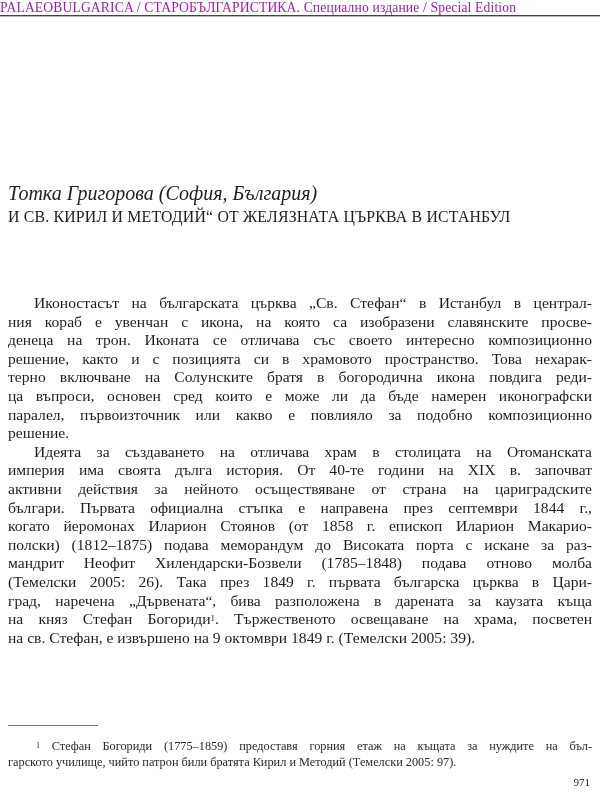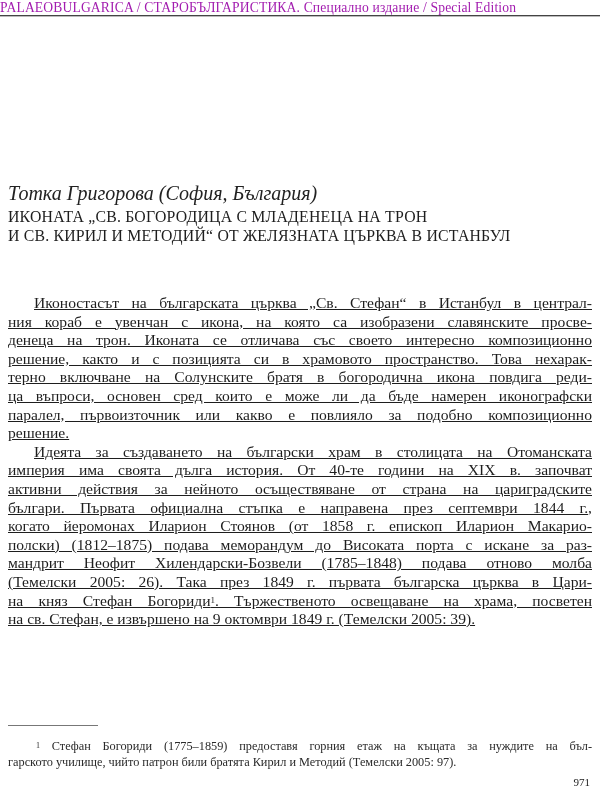--- a/index.html
+++ b/index.html
@@ -24,21 +24,21 @@
   }
   .title {
     position: absolute; left: 8px; top: 207px; width: 590px;
     font-size: 15.8px; line-height: 19px; letter-spacing: 0.2px; color: #1e1e1e;
   }
   .body-text {
     position: absolute; left: 8px; top: 294px; width: 584px;
     font-size: 15.6px; line-height: 18.6px; text-align: justify; color: #1e1e1e;
   }
   .body-text p { margin: 0; }
-  .body-text .line { display: block; text-align: justify; text-align-last: justify; text-decoration: underline; }
+  .body-text .line { display: block; text-align: justify; text-align-last: justify; }
   .body-text .line.last { text-align-last: left; }
   sup.fnref { font-size: 9px; vertical-align: top; position: relative; top: -1px; }
   .footnote-rule {
     position: absolute; left: 8px; top: 725px; width: 90px; height: 1px;
     background: #777;
   }
   .footnote {
     position: absolute; left: 8px; top: 738px; width: 584px;
     font-size: 12.3px; line-height: 16px; color: #2a2a2a;
   }
@@ -53,44 +53,44 @@
 </style>
 </head>
 <body>
 
 <div class="running-header">PALAEOBULGARICA / СТАРОБЪЛГАРИСТИКА. Специално издание / Special Edition</div>
 <div class="header-rule"></div>
 
 <div class="author">Тотка Григорова (София, България)</div>
 
 <div class="title">
-  <div>ИКОНАТА „СВ. БОГОРОДИЦА С МЛАДЕНЕЦА НА ТРОН</div>
   <div>И СВ. КИРИЛ И МЕТОДИЙ“ ОТ ЖЕЛЯЗНАТА ЦЪРКВА В ИСТАНБУЛ</div>
 </div>
 
 <div class="body-text">
   <p>
     <span class="line" style="text-indent:26px">Иконостасът на българската църква „Св. Стефан“ в Истанбул в централ-</span>
     <span class="line">ния кораб е увенчан с икона, на която са изобразени славянските просве-</span>
     <span class="line">денеца на трон. Иконата се отличава със своето интересно композиционно</span>
     <span class="line">решение, както и с позицията си в храмовото пространство. Това нехарак-</span>
     <span class="line">терно включване на Солунските братя в богородична икона повдига реди-</span>
     <span class="line">ца въпроси, основен сред които е може ли да бъде намерен иконографски</span>
     <span class="line">паралел, първоизточник или какво е повлияло за подобно композиционно</span>
     <span class="line last">решение.</span>
   </p>
   <p>
-    <span class="line" style="text-indent:26px">Идеята за създаването на български храм в столицата на Отоманската</span>
+    <span class="line" style="text-indent:26px">Идеята за създаването на отличава храм в столицата на Отоманската</span>
     <span class="line">империя има своята дълга история. От 40-те години на XIX в. започват</span>
     <span class="line">активни действия за нейното осъществяване от страна на цариградските</span>
     <span class="line">българи. Първата официална стъпка е направена през септември 1844 г.,</span>
     <span class="line">когато йеромонах Иларион Стоянов (от 1858 г. епископ Иларион Макарио-</span>
     <span class="line">полски) (1812–1875) подава меморандум до Високата порта с искане за раз-</span>
     <span class="line">мандрит Неофит Хилендарски-Бозвели (1785–1848) подава отново молба</span>
     <span class="line">(Темелски 2005: 26). Така през 1849 г. първата българска църква в Цари-</span>
+    <span class="line">град, наречена „Дървената“, бива разположена в дарената за каузата къща</span>
     <span class="line"><span>на княз Стефан Богориди</span><sup class="fnref">1</sup><span>. Тържественото освещаване на храма, посветен</span></span>
     <span class="line last">на св. Стефан, е извършено на 9 октомври 1849 г. (Темелски 2005: 39).</span>
   </p>
 </div>
 
 <div class="footnote-rule"></div>
 
 <div class="footnote">
   <span class="line first"><sup>1</sup> <span>Стефан Богориди (1775–1859) предоставя горния етаж на къщата за нуждите на бъл-</span></span>
   <span class="line last">гарското училище, чийто патрон били братята Кирил и Методий (Темелски 2005: 97).</span>

